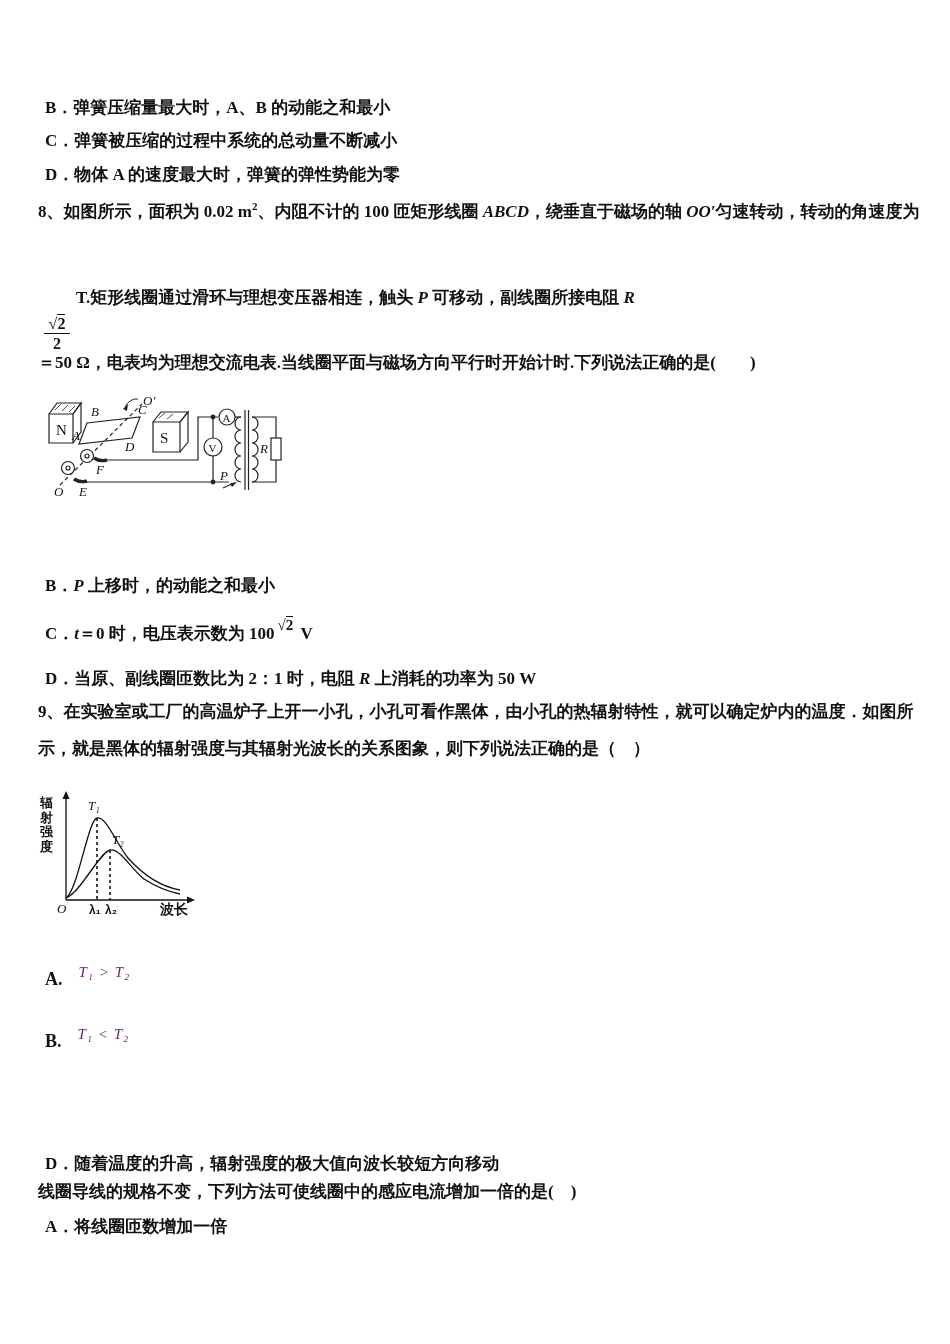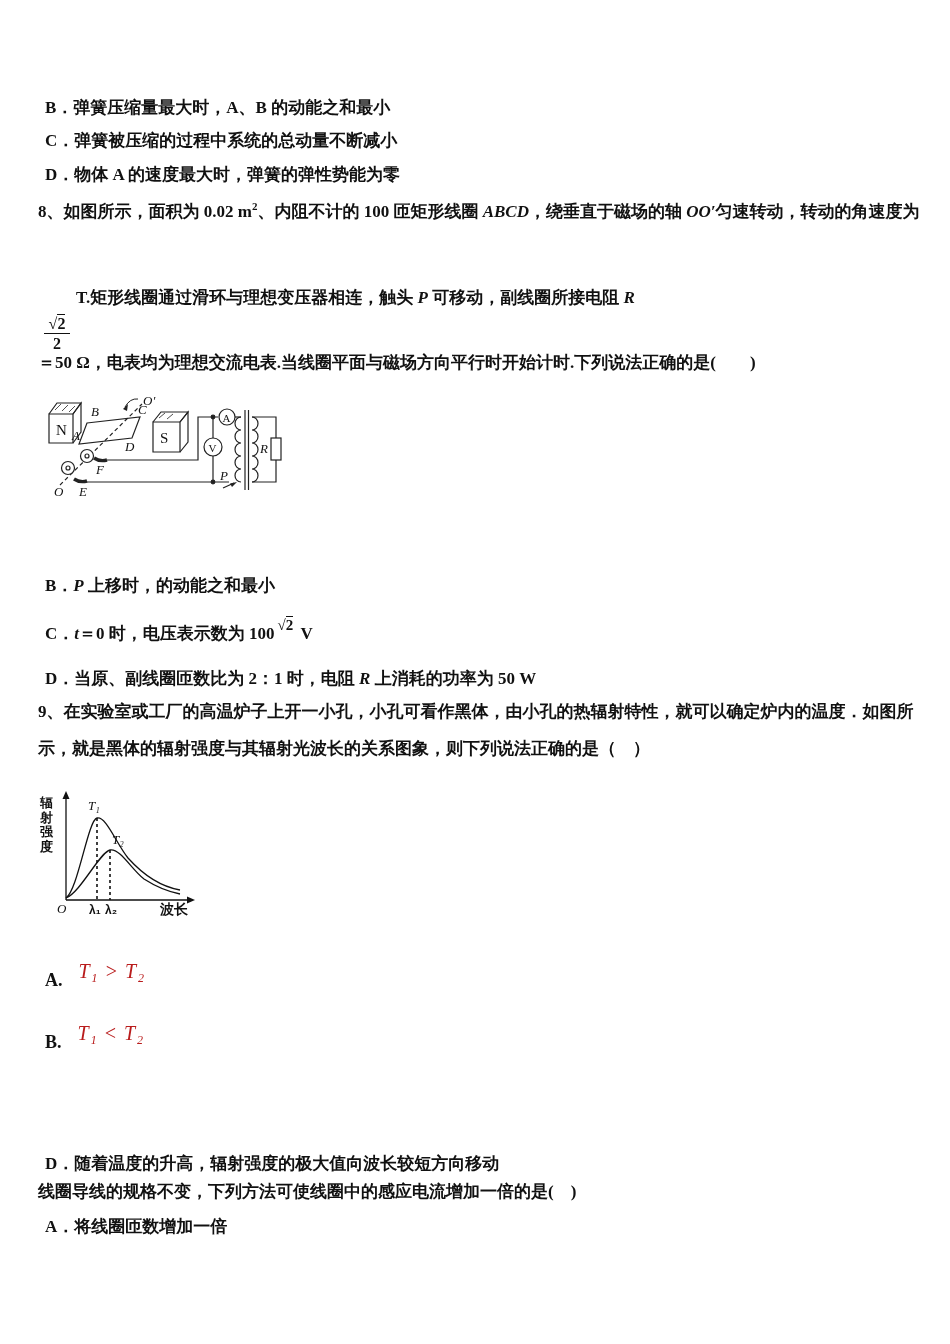--- a/index.html
+++ b/index.html
@@ -7,22 +7,22 @@
         font-family:"Liberation Serif","Liberation Sans",sans-serif;
         font-weight:700;color:#111;font-size:17px;}
   .ln{position:absolute;white-space:nowrap;line-height:22px;}
   .v{font-style:italic;}
   sup.s2{font-size:11px;line-height:0;}
   .rsq{display:inline-block;transform:translateY(-9px);font-size:15px;margin:0 3px;line-height:1;}
   .ov{border-top:1.5px solid #111;}
   .frac{display:inline-flex;flex-direction:column;align-items:center;line-height:1.1;
         vertical-align:-26px;margin:0 6px;font-size:16px;}
   .frac .den{border-top:1.6px solid #111;padding:1px 9px 0;}
-  .fm{font-weight:400;color:#b91c1c;font-style:italic;display:inline-block;
-      transform:translateY(-8px);margin-left:16px;letter-spacing:1px;font-size:20px;}
+  .fm{font-weight:400;color:#701a75;font-style:italic;display:inline-block;
+      transform:translateY(-8px);margin-left:16px;letter-spacing:1px;font-size:15px;}
   .fig{position:absolute;}
   .fig svg{display:block;}
   svg text{font-family:"Liberation Serif",serif;font-weight:400;fill:#111;}
   svg text.it{font-style:italic;}
   svg text.cjk{font-family:"Liberation Sans",sans-serif;font-weight:700;}
   .ylab{position:absolute;left:2px;top:8px;width:17px;line-height:1.12;
         font-family:"Liberation Sans",sans-serif;font-weight:700;font-size:13px;
         word-break:break-all;color:#111;}
 </style>
 </head>

